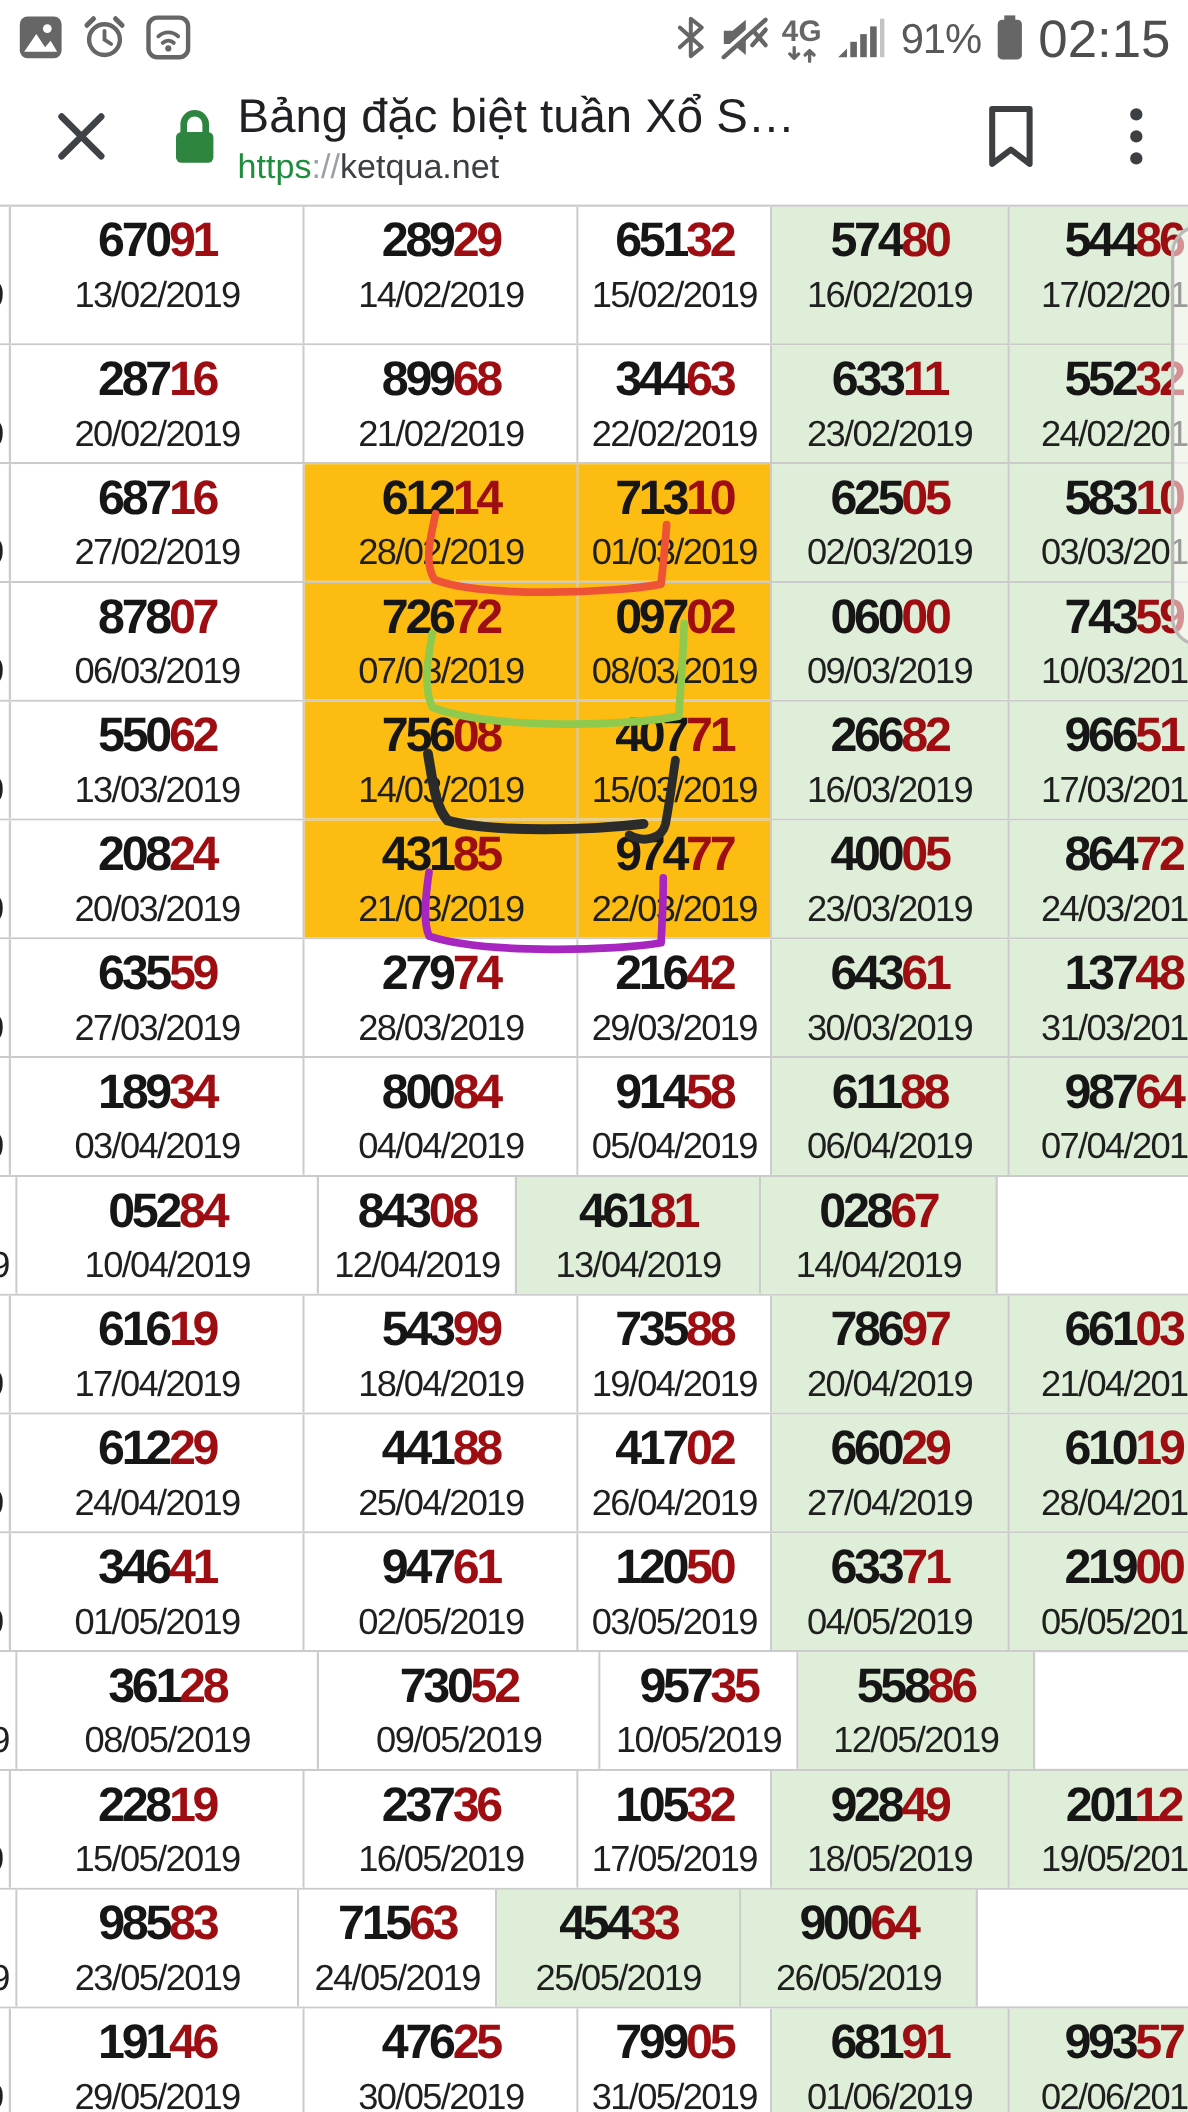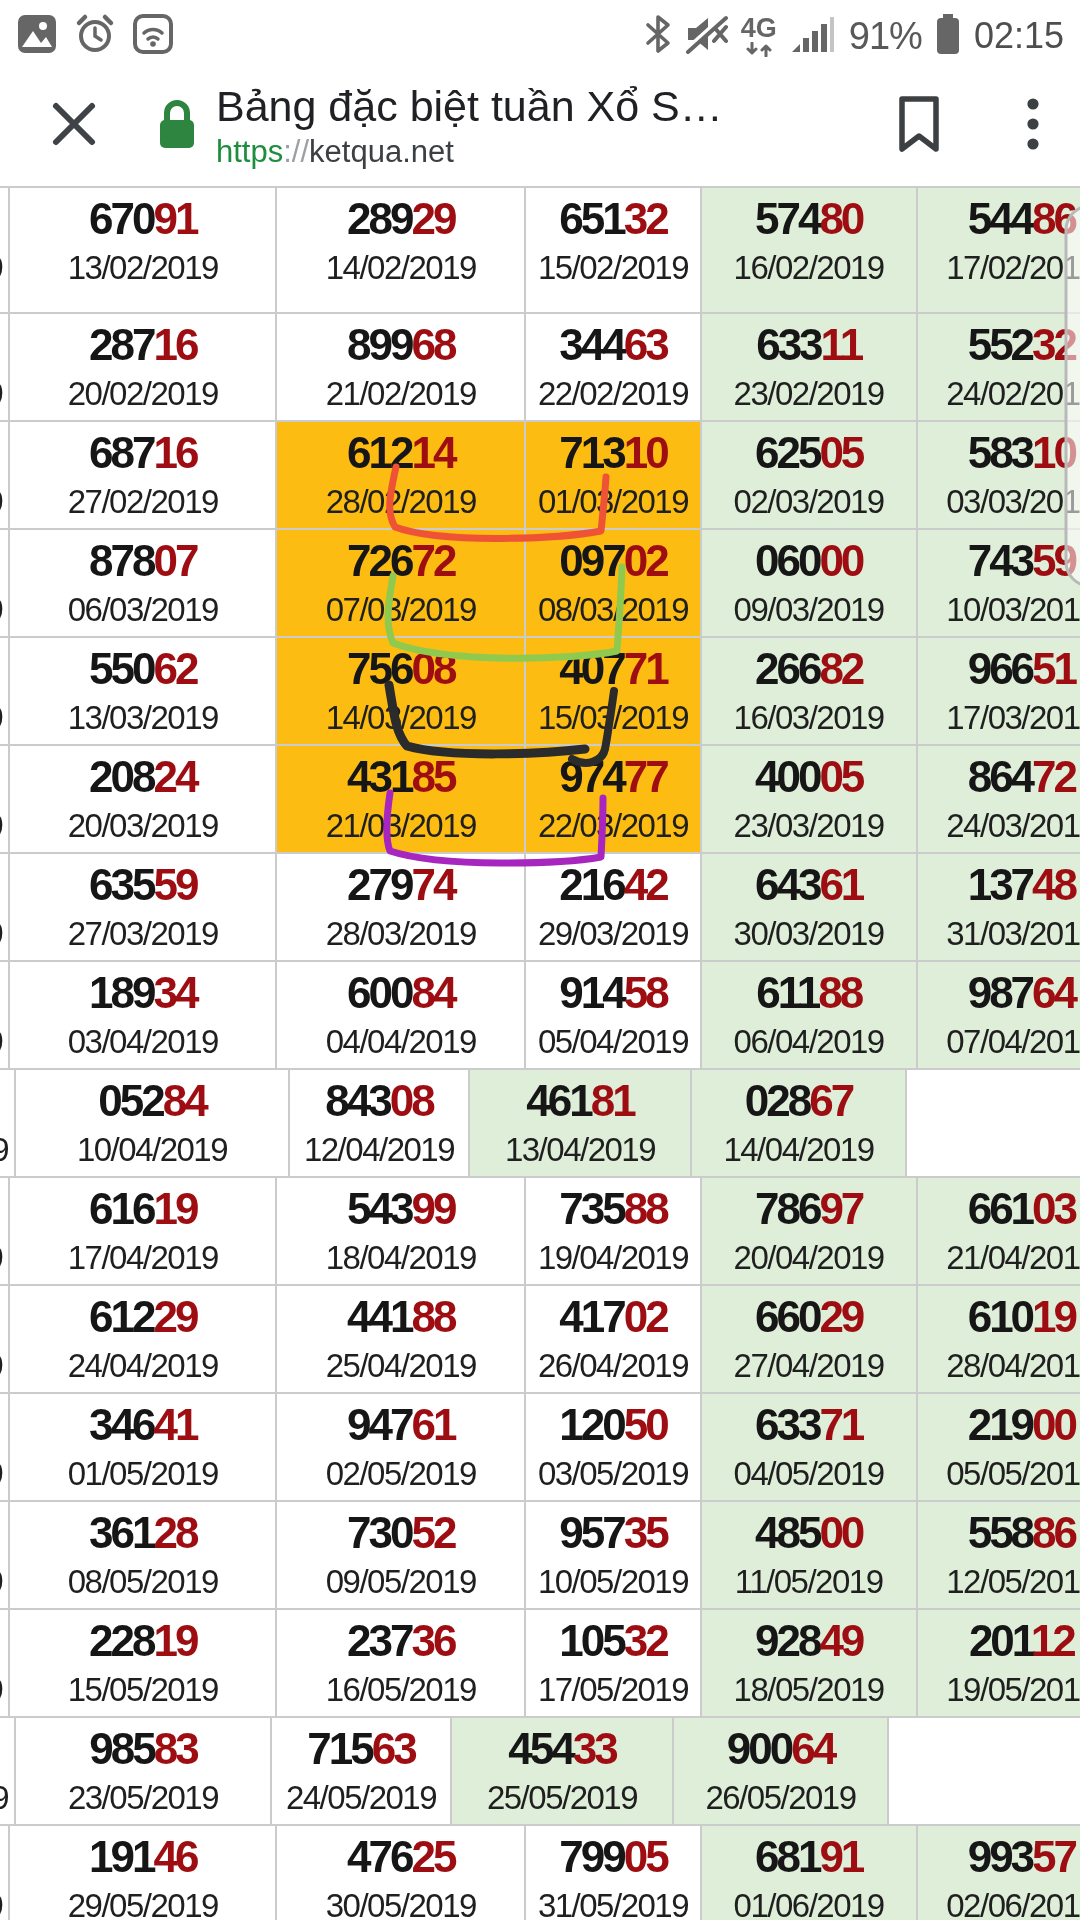--- a/index.html
+++ b/index.html
@@ -9,21 +9,21 @@
   }
   
   .status-bar{
     position:absolute;left:0;top:0;width:1080px;height:72px;background:#fff;
     display:flex;align-items:center;justify-content:space-between;
     padding:16px 16px;box-sizing:border-box;
   }
   .sb-left{display:flex;align-items:center;gap:16px;}
   .sb-right{display:flex;align-items:center;gap:13px;}
   .sb-right .pct{font-size:38px;color:#595959;letter-spacing:-1px;}
-  .sb-right .clock{font-size:36px;color:#4e4e4e;letter-spacing:0px;}
+  .sb-right .clock{font-size:48px;color:#4e4e4e;letter-spacing:0px;}
   
   .toolbar{
     position:absolute;left:0;top:72px;width:1080px;height:114px;background:#fff;
     display:flex;align-items:center;box-sizing:border-box;padding:0 40px 6px 48px;
   }
   .tb-text{flex:1;margin-left:18px;min-width:0;overflow:hidden;}
   .tb-title{font-size:43px;color:#202124;white-space:nowrap;}
   .tb-url{font-size:31px;margin-top:3px;white-space:nowrap;}
   .u-scheme{color:#1e8e3e;}
   .u-sep{color:#9aa0a6;}
@@ -353,21 +353,21 @@
       <div class="lrow">
         <div class="lcell c0">
           <div class="num">0</div>
           <div class="date">9</div>
         </div>
         <div class="lcell c1">
           <div class="num"><span>189</span><span class="red">34</span></div>
           <div class="date">03/04/2019</div>
         </div>
         <div class="lcell c2">
-          <div class="num"><span>600</span><span class="red">84</span></div>
+          <div class="num"><span>800</span><span class="red">84</span></div>
           <div class="date">04/04/2019</div>
         </div>
         <div class="lcell c3">
           <div class="num"><span>914</span><span class="red">58</span></div>
           <div class="date">05/04/2019</div>
         </div>
         <div class="lcell c4 green">
           <div class="num"><span>611</span><span class="red">88</span></div>
           <div class="date">06/04/2019</div>
         </div>
@@ -485,24 +485,20 @@
           <div class="num"><span>361</span><span class="red">28</span></div>
           <div class="date">08/05/2019</div>
         </div>
         <div class="lcell c2">
           <div class="num"><span>730</span><span class="red">52</span></div>
           <div class="date">09/05/2019</div>
         </div>
         <div class="lcell c3">
           <div class="num"><span>957</span><span class="red">35</span></div>
           <div class="date">10/05/2019</div>
-        </div>
-        <div class="lcell c4 green">
-          <div class="num"><span>485</span><span class="red">00</span></div>
-          <div class="date">11/05/2019</div>
         </div>
         <div class="lcell c5 green">
           <div class="num"><span>558</span><span class="red">86</span></div>
           <div class="date">12/05/2019</div>
         </div>
       </div>
       <div class="lrow">
         <div class="lcell c0">
           <div class="num">0</div>
           <div class="date">9</div>

